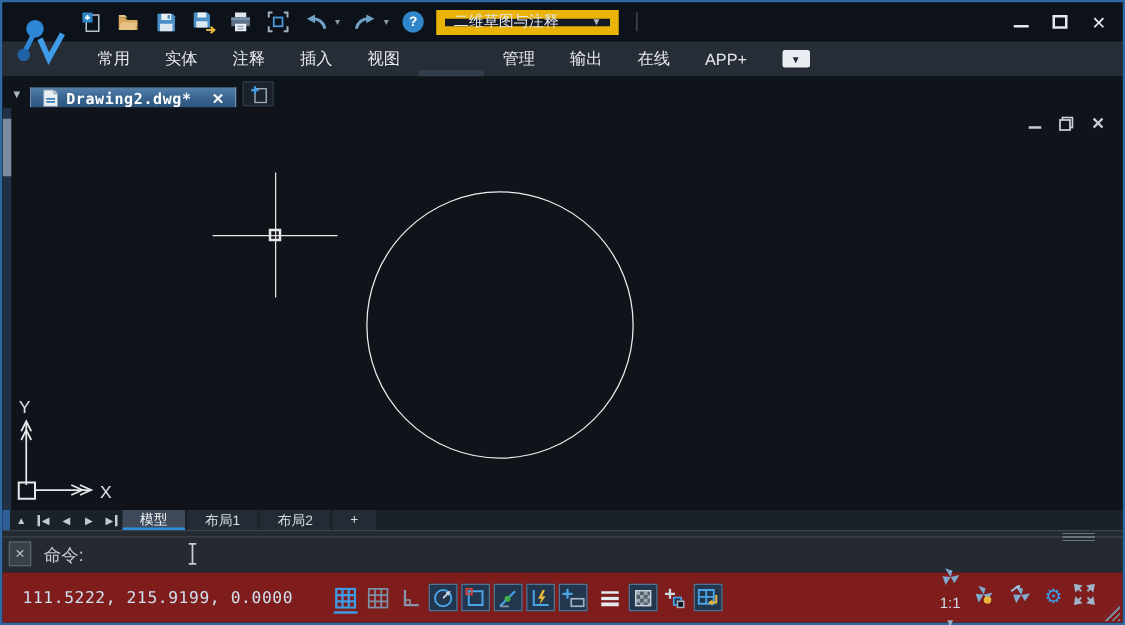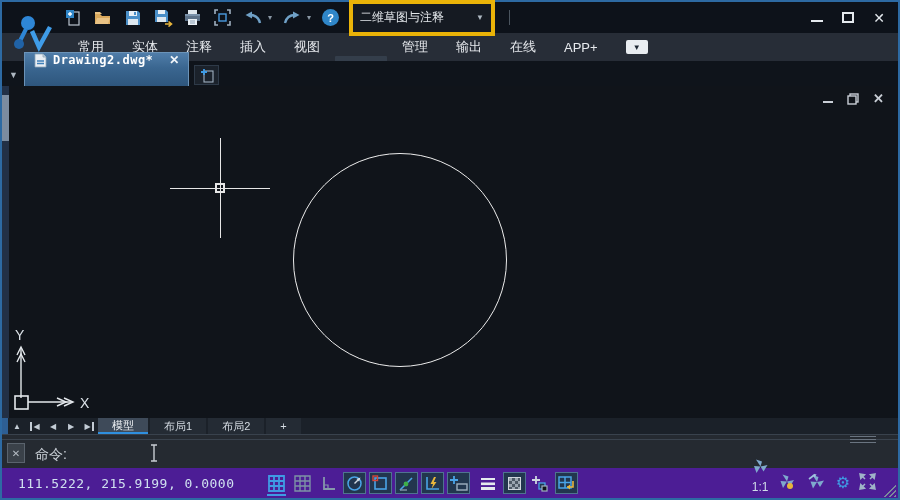--- a/index.html
+++ b/index.html
@@ -7,42 +7,42 @@
   body { font-family:"Liberation Sans", sans-serif; }
   .window { width:900px; height:500px; border:2px solid #2d6aa3; background:#0d121a;
             display:flex; flex-direction:column; position:relative; }
 
   
   .titlebar { height:31px; background:#0d121a; display:flex; align-items:center; flex-shrink:0; position:relative; }
   .logo { position:absolute; left:6px; top:11px; width:46px; height:46px; z-index:20; }
   .qat { display:flex; align-items:center; gap:9px; margin-left:60px; }
   .qat-btn { width:21px; height:21px; display:flex; align-items:center; justify-content:center; cursor:pointer; }
   .caret { color:#8a97a5; font-size:8px; margin-left:-4px; }
-  .ws-select { margin-left:8px; width:146px; height:36px; background:#151a22; border:4px solid #eab308;
+  .ws-select { margin-left:8px; width:146px; height:20px; background:#151a22; border:7px solid #eab308;
                color:#e2e6ea; font-size:12px; display:flex; align-items:center; padding:0 7px; }
   .ws-select .arrow { margin-left:auto; color:#aeb8c2; font-size:8px; }
   .title-sep { width:1px; height:15px; background:#4a545e; margin-left:14px; }
   .win-title { color:#eef2f6; font-size:14px; margin-left:12px; letter-spacing:.2px; }
   .win-ctrls { position:absolute; right:12px; top:0; height:31px; display:flex; align-items:center; gap:17px; }
   .wc { color:#e4e9ee; cursor:pointer; display:flex; align-items:center; justify-content:center; width:14px; height:14px; }
   .wc-min { width:12px; height:2px; background:#e4e9ee; margin-top:7px; }
   .wc-max { width:12px; height:11px; border:2px solid #e4e9ee; }
   .wc-close { font-size:14px; line-height:1; }
 
   
   .ribbon { height:28px; background:#272d37; display:flex; align-items:center; padding-left:62px; flex-shrink:0; }
   .rtab { color:#e6e9ed; font-size:13px; padding:3px 13px; margin:0 1px; cursor:pointer; border-radius:1px; }
   .rtab.active { background:#343e4b; color:#fdba74;margin-top:42px; }
   .ribbon-expand { margin-left:14px; width:22px; height:14px; background:#e9edf1; border-radius:2px;
                    display:flex; align-items:center; justify-content:center; color:#1d2733; font-size:8px; cursor:pointer; }
 
   
   .doctabs { height:25px; background:#0f141b; display:flex; align-items:flex-end; flex-shrink:0; }
   .doc-dd { color:#aeb8c2; font-size:9px; padding:0 6px 6px 7px; cursor:pointer; }
-  .doctab { height:34px; display:flex; align-items:flex-start; padding:0 9px;
+  .doctab { height:16px; display:flex; align-items:flex-end; padding:0 9px;
             background:linear-gradient(180deg,#507da9 0%,#3a6690 45%,#2e567d 100%);
             border:1px solid #6b93b8; border-bottom:none; cursor:pointer; }
   .doctab-label { font-family:"DejaVu Sans Mono","Liberation Mono",monospace; font-weight:bold;
                   font-size:12px; color:#fff; margin-left:6px; letter-spacing:.5px; }
   .doctab-close { color:#f2f6fa; font-size:12px; font-weight:bold; margin-left:16px; cursor:pointer; }
   .newtab-btn { width:25px; height:20px; margin-left:5px; margin-bottom:1px; background:#1b222b;
                 border:1px solid #2e3a48; display:flex; align-items:center; justify-content:center; cursor:pointer; position:relative; }
 
   
   .canvas { flex:1; position:relative; background:#10141a; overflow:hidden; }
@@ -73,21 +73,21 @@
   .cmd { height:34px; background:#252a31; border-top:1px solid #39424d; position:relative; flex-shrink:0; }
   .cmd-topline { position:absolute; top:4px; left:0; right:0; border-top:1px solid #3a434e; }
   .cmd-grip { position:absolute; top:1px; right:22px; width:26px; height:7px;
               background:repeating-linear-gradient(180deg,#6a7480 0 1px,transparent 1px 3px); cursor:ns-resize; }
   .cmd-close { position:absolute; left:5px; top:8px; width:18px; height:20px; background:#3a4149;
                border:1px solid #5a636d; color:#b6bdc5; font-size:10px; display:flex; align-items:center; justify-content:center; cursor:pointer; }
   .cmd-prompt { position:absolute; left:33px; top:11px; color:#cad0d7; font-size:14px; }
   .ibeam { position:absolute; left:147px; top:9px; }
 
   
-  .statusbar { height:30px; background:#4c1d95; display:flex; align-items:center; flex-shrink:0; position:relative; }
+  .statusbar { height:40px; background:#7f1d1d; display:flex; align-items:center; flex-shrink:0; position:relative; }
   .coords { margin-left:16px; font-family:"DejaVu Sans Mono","Liberation Mono",monospace; font-size:13px;
             color:#cfe0ef; letter-spacing:.5px; white-space:nowrap; }
   .sb-icons { display:flex; align-items:center; gap:3px; margin-left:30px; }
   .sbi { width:23px; height:22px; display:flex; align-items:center; justify-content:center; cursor:pointer; position:relative; }
   .sbi.boxed { border:1px solid #4f7391; background:#233answer851; background:#22364e; }
   .sbi.on-underline::after { content:""; position:absolute; left:2px; right:2px; bottom:-2px; height:2px; background:#3f9be4; }
   .sb-right { margin-left:auto; display:flex; align-items:center; gap:9px; margin-right:22px; }
   .scale-label { color:#cfdce8; font-size:12px; }
   .scale-arrow { color:#9fb2c4; font-size:8px; cursor:pointer; }
   .gear { color:#3f9be4; font-size:16px; cursor:pointer; line-height:1; }

